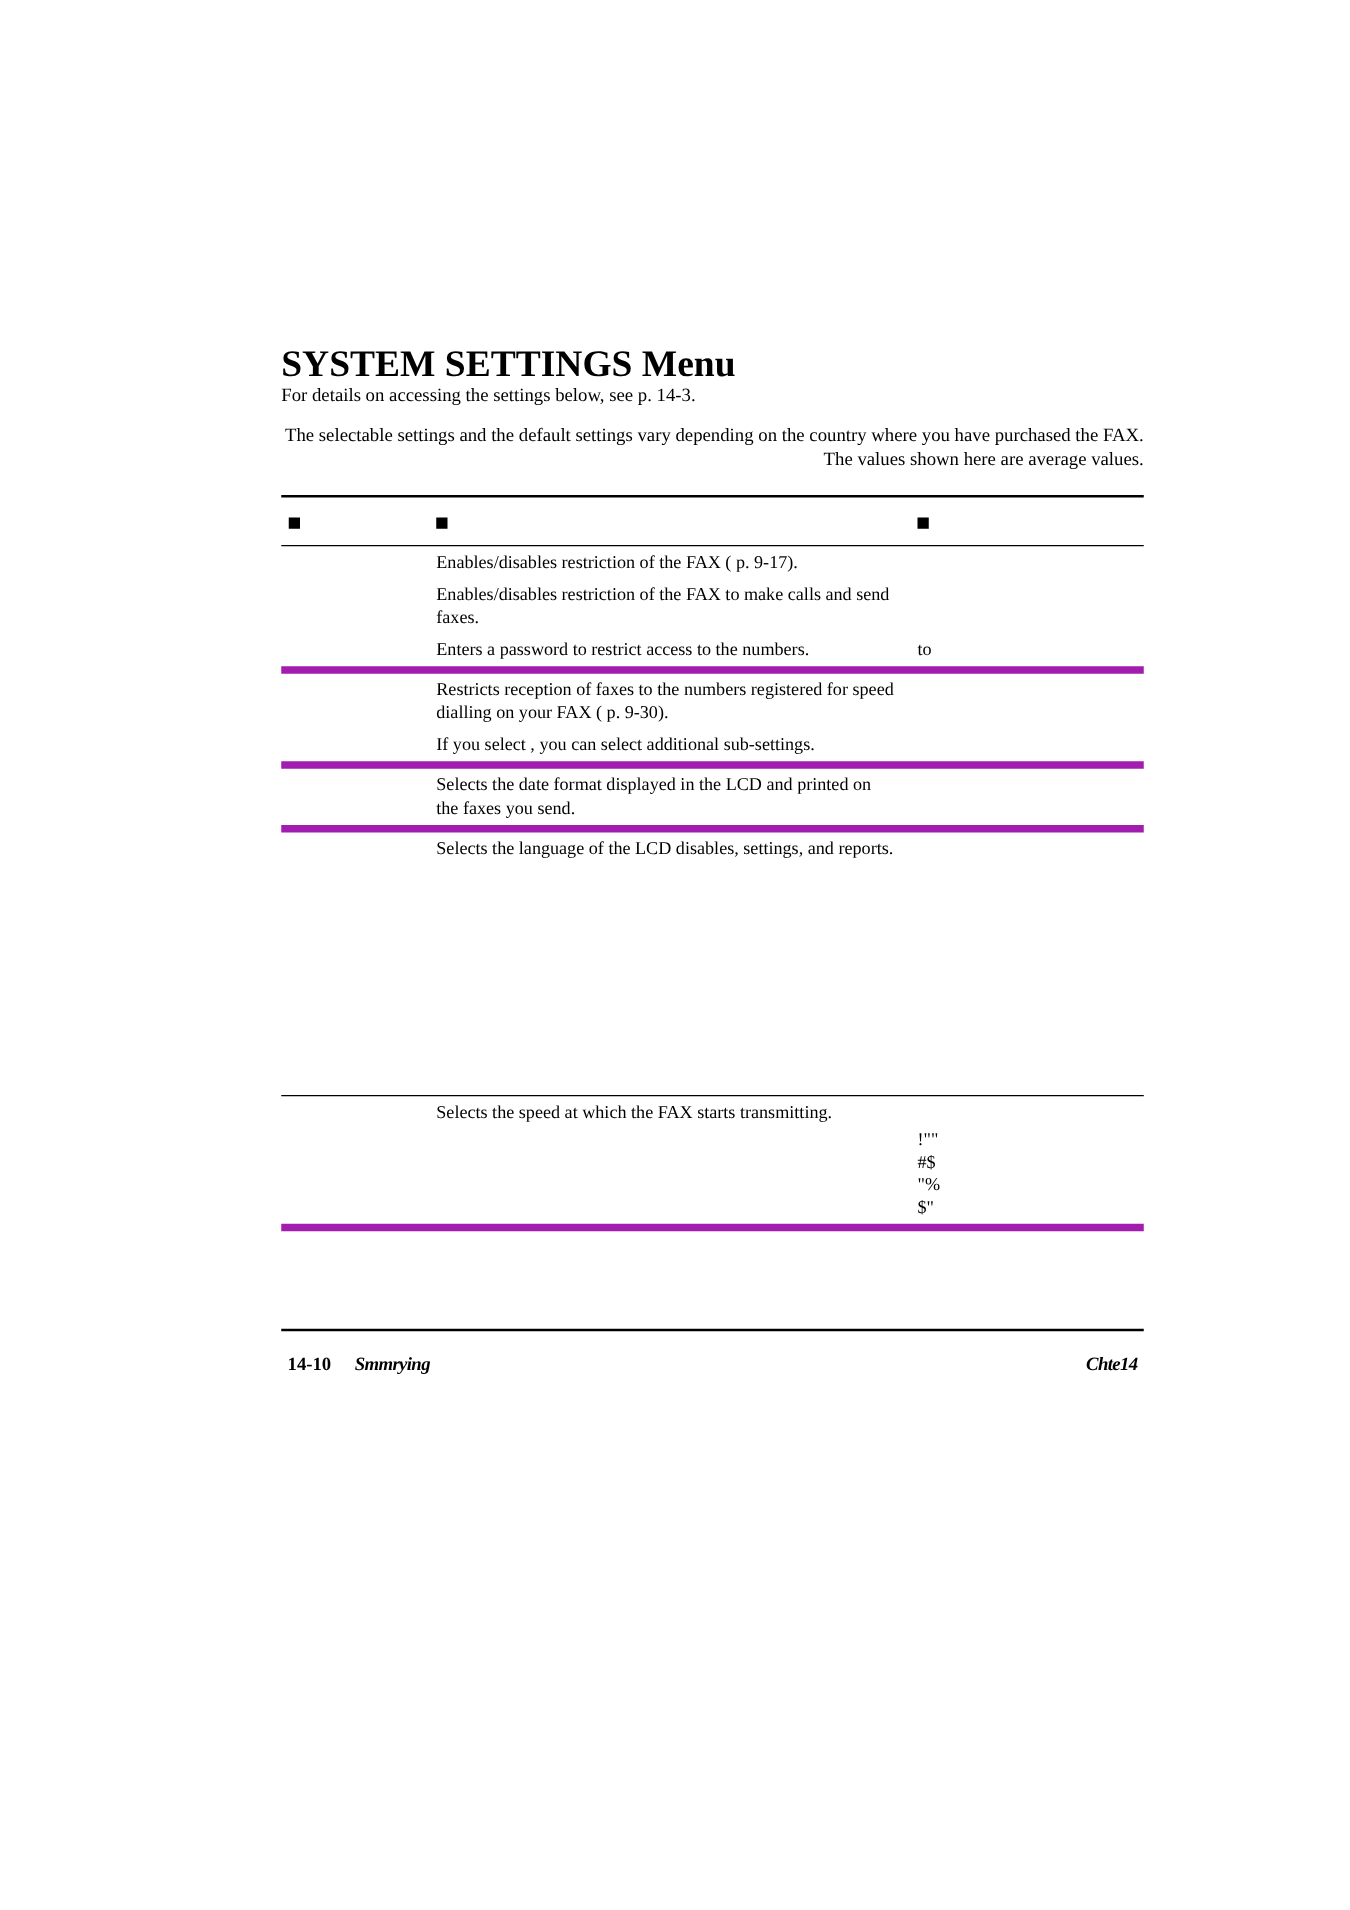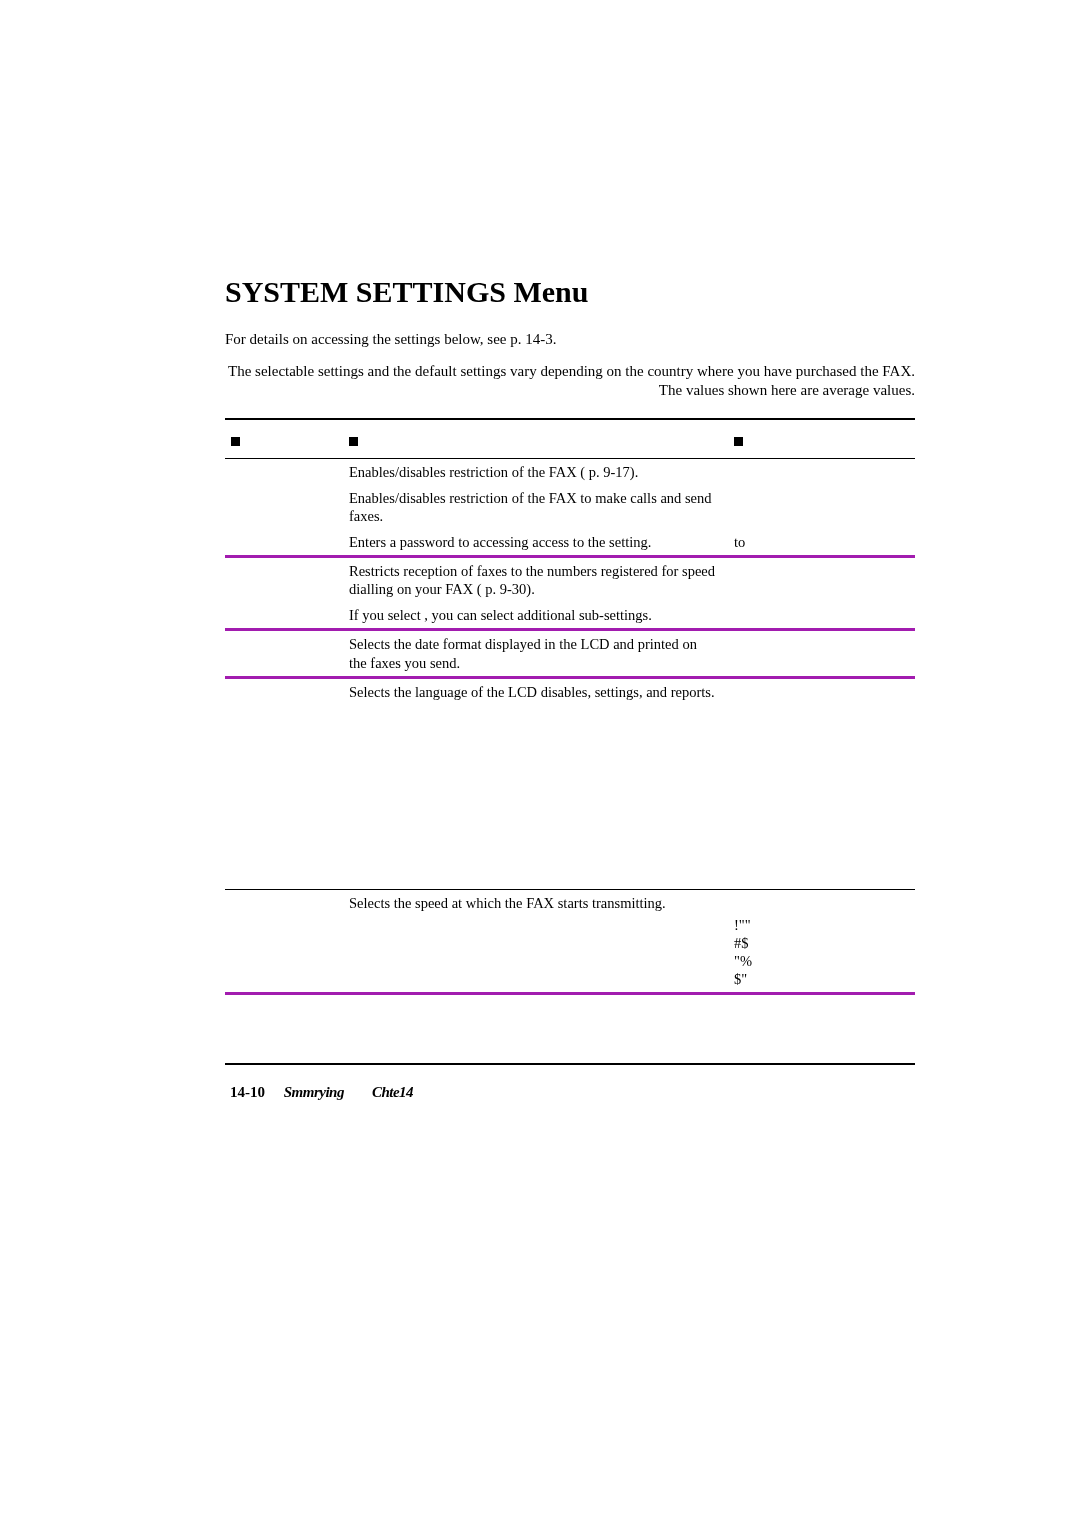--- a/index.html
+++ b/index.html
@@ -17,21 +17,20 @@
     }
     .page-content {
       position: absolute;
       left: 225px;
       top: 275px;
       width: 690px;
     }
     .title {
       font-size: 30px;
       font-weight: bold;
-      margin-bottom: 22px;
     }
     .intro-1 {
       font-size: 15px;
       margin-bottom: 14px;
     }
     .intro-2 {
       font-size: 15px;
       margin-bottom: 18px;
       line-height: 1.25;
       text-align: right;
@@ -61,21 +60,21 @@
     }
     .col-desc {
       width: 385px;
       padding-left: 4px;
     }
     .col-set {
       flex: 1;
       padding-left: 4px;
     }
     .section {
-      border-bottom: 3px solid #a21caf;
+      border-bottom: 6px solid #a21caf;
     }
     .row {
       display: flex;
       align-items: flex-start;
       padding: 4px 0;
       font-size: 14.5px;
       line-height: 1.25;
     }
     .cell-name {
       width: 120px;
@@ -100,20 +99,21 @@
       top: 1063px;
       width: 690px;
       border-top: 2px solid #000;
     }
     .footer {
       position: absolute;
       top: 1084px;
       left: 230px;
       width: 680px;
       display: flex;
+      justify-content: space-between;
       font-size: 15px;
       font-style: italic;
     }
     .footer .pn {
       font-weight: bold;
       font-style: normal;
     }
     .footer-left span {
       vertical-align: baseline;
     }
@@ -151,21 +151,21 @@
         <div class="cell-desc">Enables/disables restriction of the FAX (     p. 9-17).</div>
         <div class="cell-set"></div>
       </div>
       <div class="row">
         <div class="cell-name"></div>
         <div class="cell-desc">Enables/disables restriction of the FAX to make calls and send faxes.</div>
         <div class="cell-set"></div>
       </div>
       <div class="row">
         <div class="cell-name"></div>
-        <div class="cell-desc">Enters a password to accessing access to the setting.</div>
+        <div class="cell-desc">Enters a password to restrict access to the numbers.</div>
         <div class="cell-set">to</div>
       </div>
     </div>
 
     <div class="section">
       <div class="row">
         <div class="cell-name"></div>
         <div class="cell-desc">Restricts reception of faxes to the numbers registered for speed dialling on your FAX (     p. 9-30).</div>
         <div class="cell-set"></div>
       </div>

